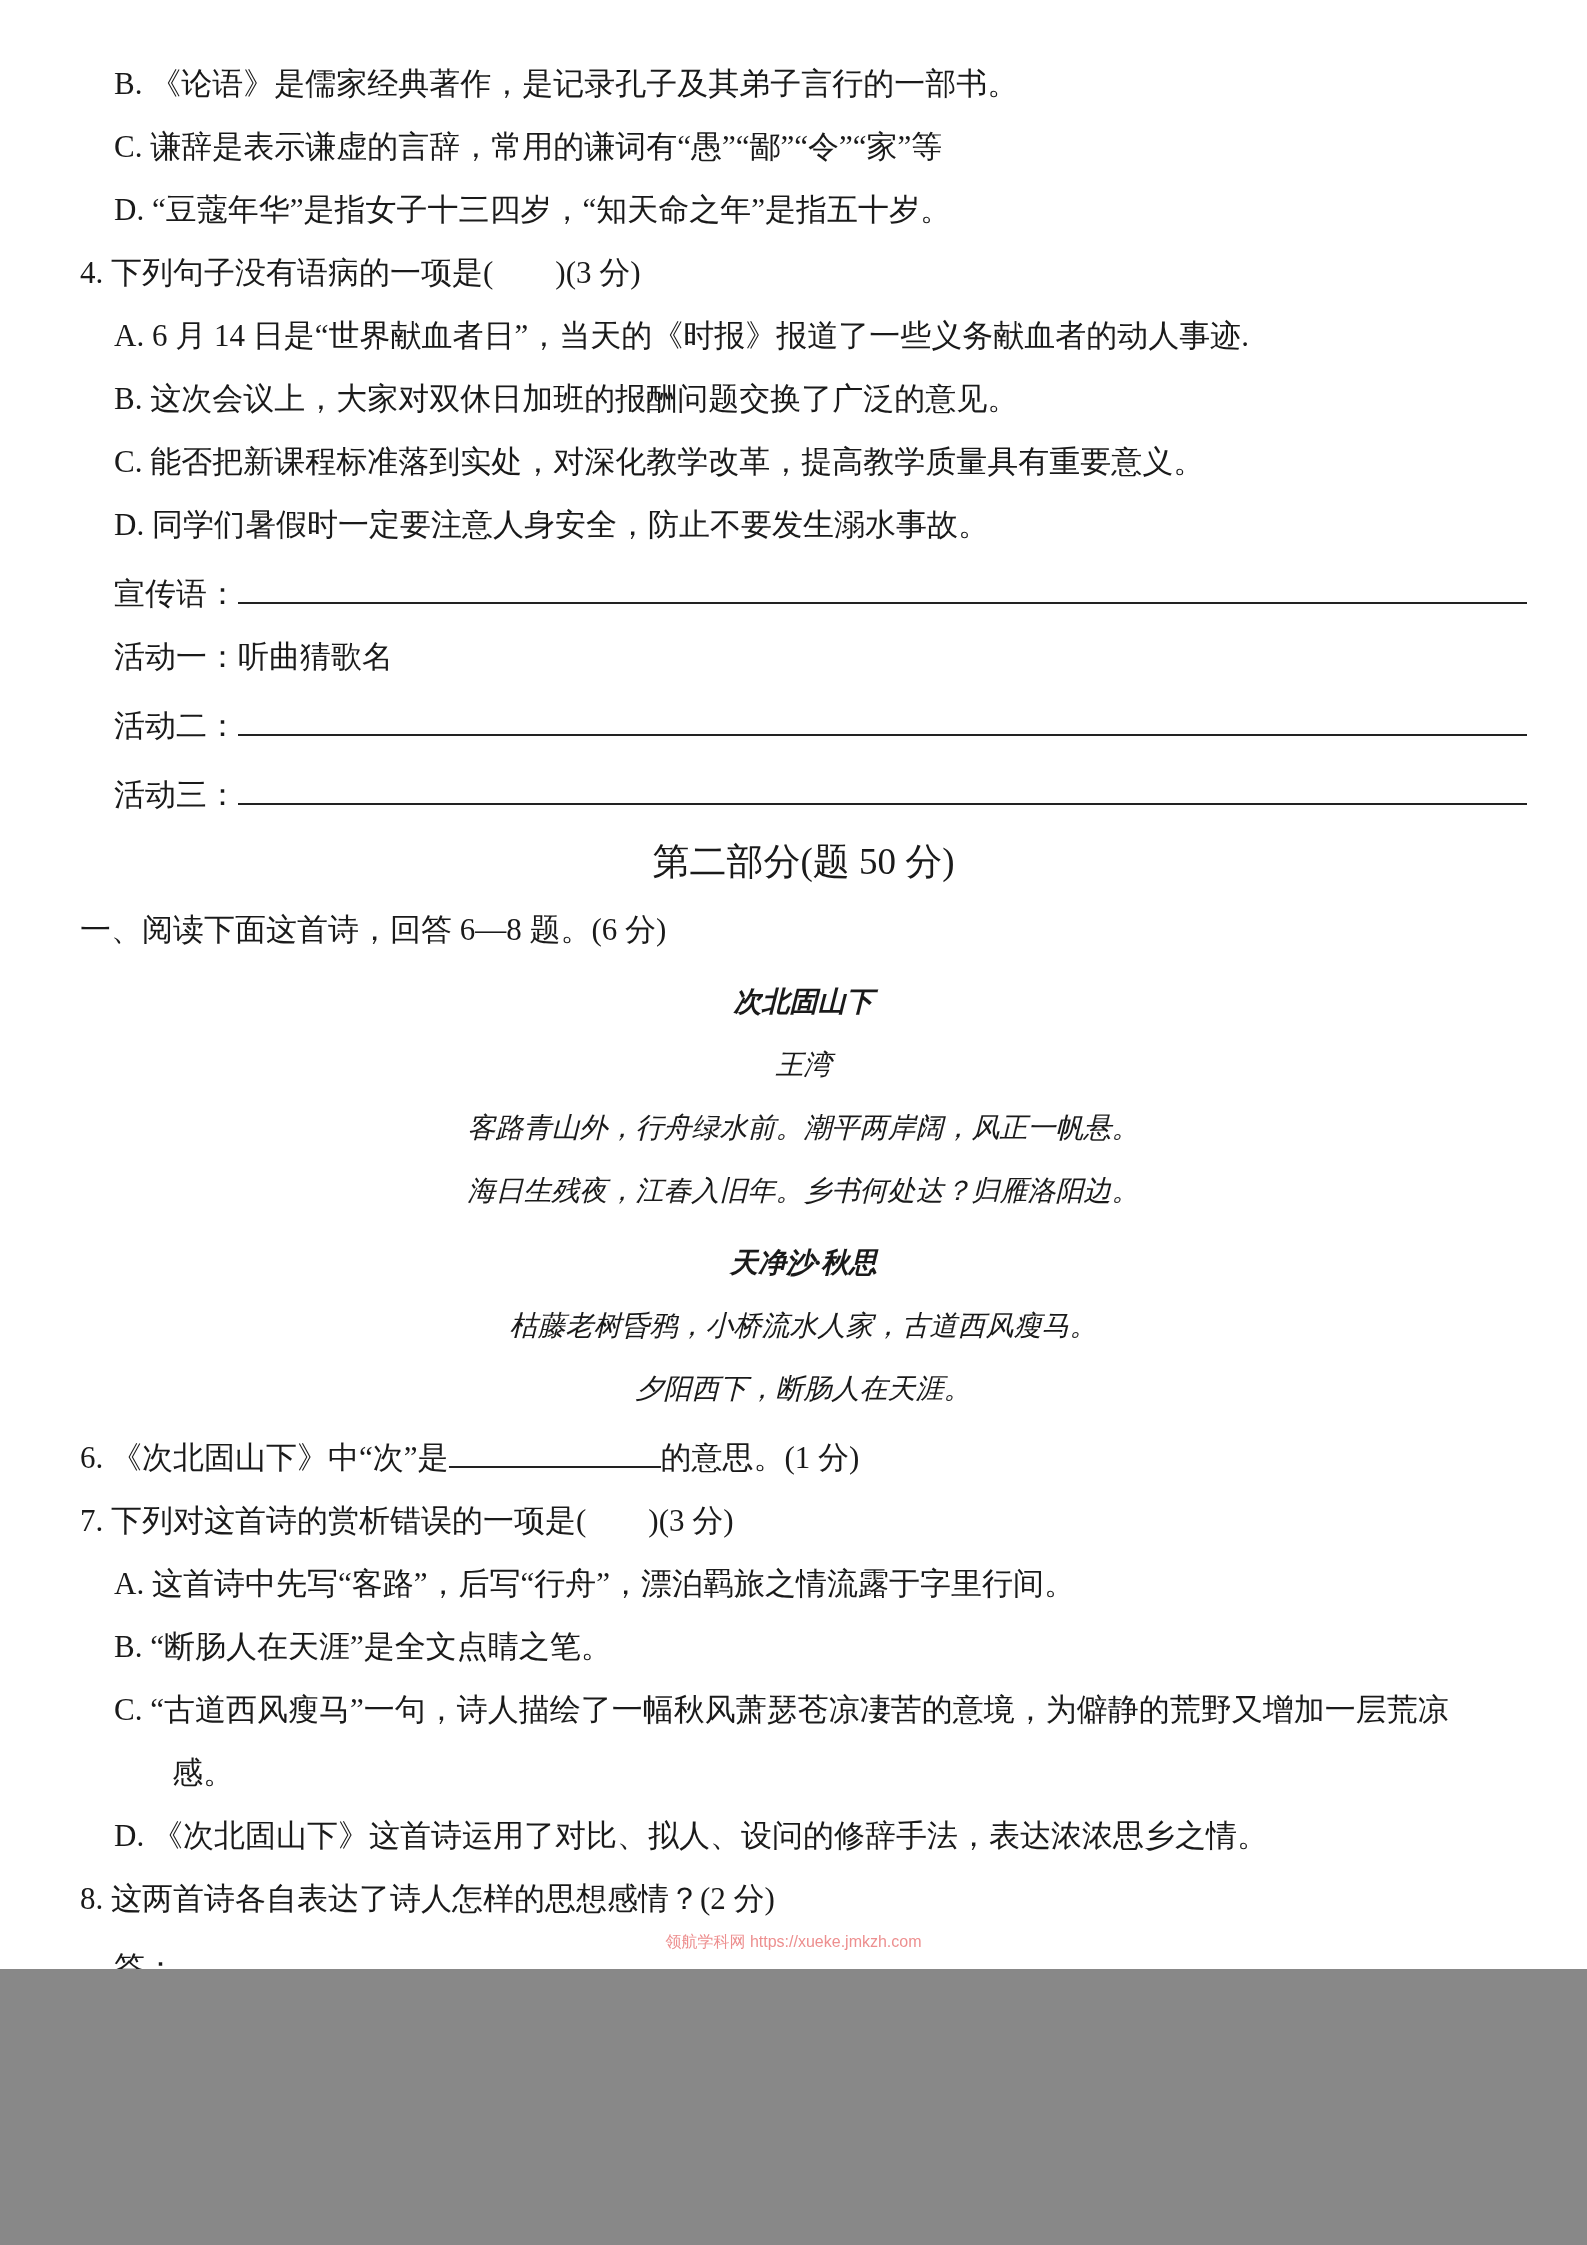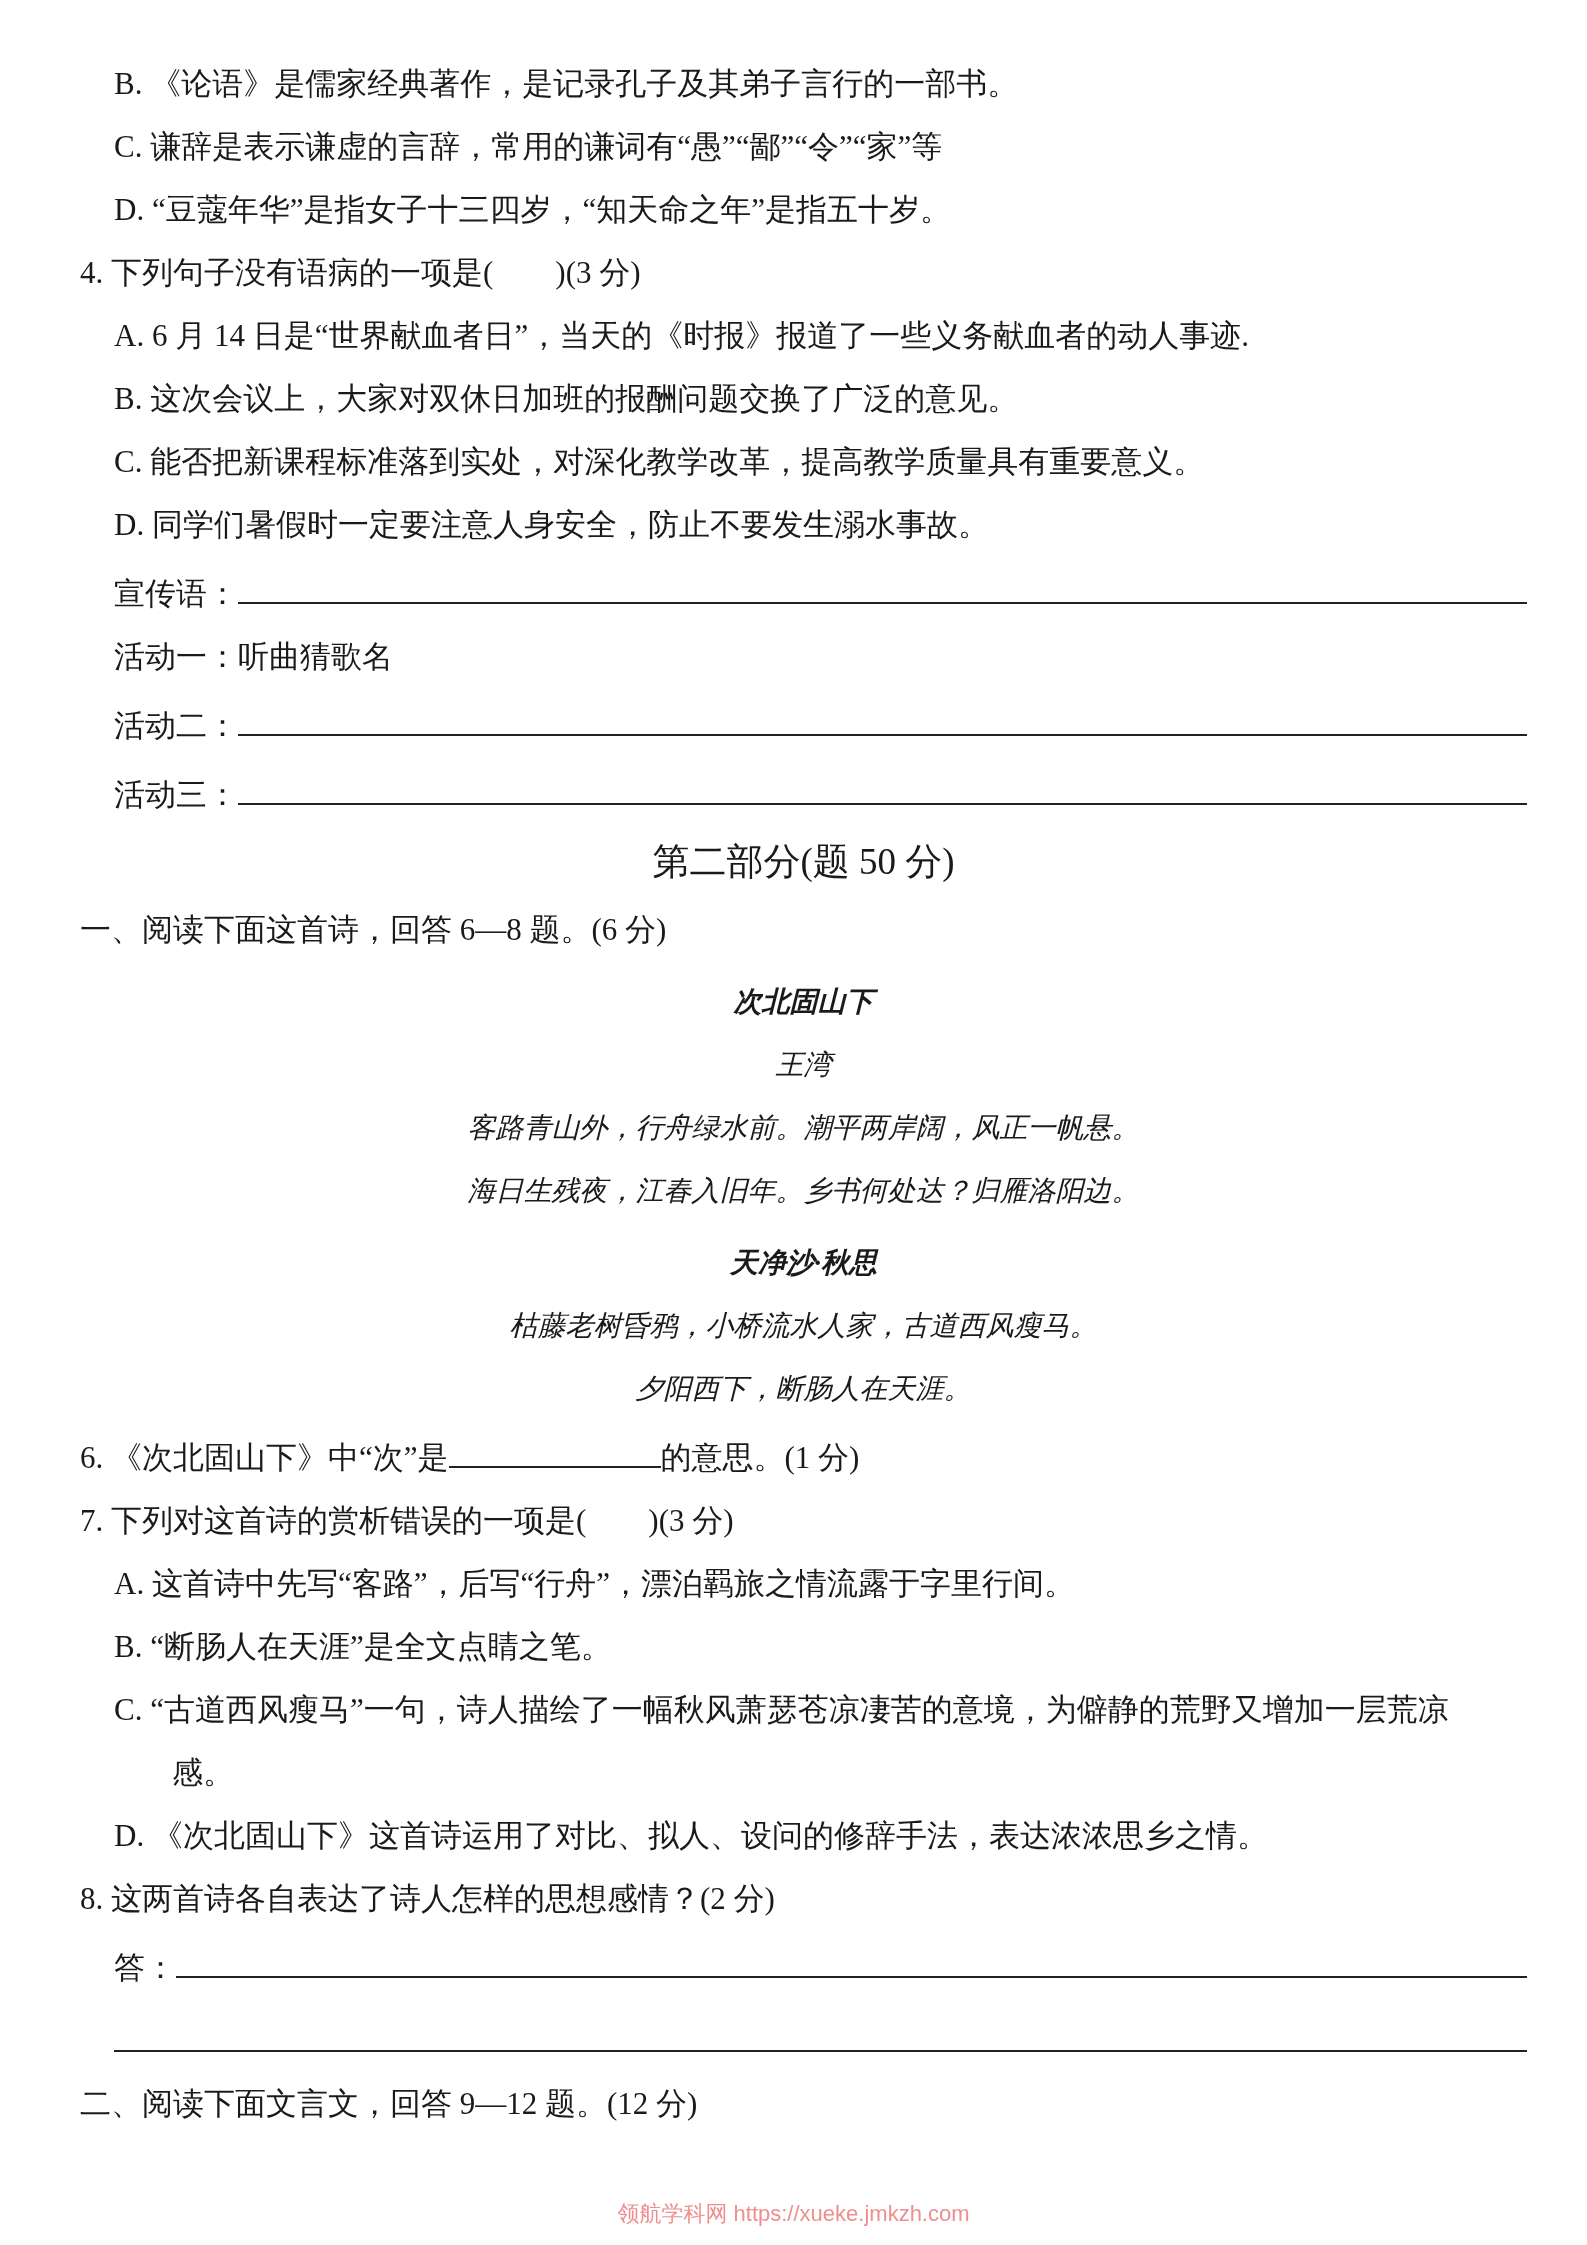--- a/index.html
+++ b/index.html
@@ -1,19 +1,19 @@
 <!DOCTYPE html>
 <html><head>
 <meta charset="utf-8">
 <style>
   html,body { margin:0; padding:0; background:#888; }
   .page {
     position: relative;
     width: 1587px;
-    height: 2245px;
+    height: 1969px;
     margin: 0 auto;
     background: #ffffff;
     font-family: "Liberation Serif", "DejaVu Serif", serif;
     color: #1a1a1a;
     overflow: hidden;
     box-sizing: border-box;
   }
   .body {
     position: absolute;
     top: 62px; left: 80px; right: 60px;
@@ -47,21 +47,21 @@
   .blank {
     display: inline-block;
     border-bottom: 2px solid #222;
     height: 36px;
   }
   .blank.fill { flex: 1 1 auto; }
   .footer {
     position: absolute;
     bottom: 16px; left: 0; right: 0;
     text-align: center;
-    font-size: 22px;
+    font-size: 16px;
     color: #ed8f8f;
     font-family: "Liberation Sans", sans-serif;
   }
 </style>
 </head>
 <body>
 
 <div class="page">
   <div class="body">
       <div class="line opt"><span>B. 《论语》是儒家经典著作，是记录孔子及其弟子言行的一部书。</span></div>

